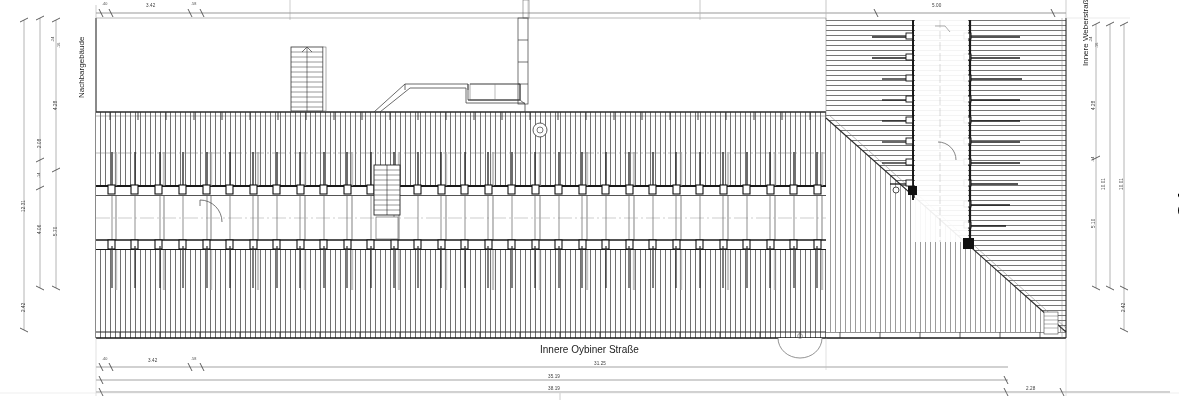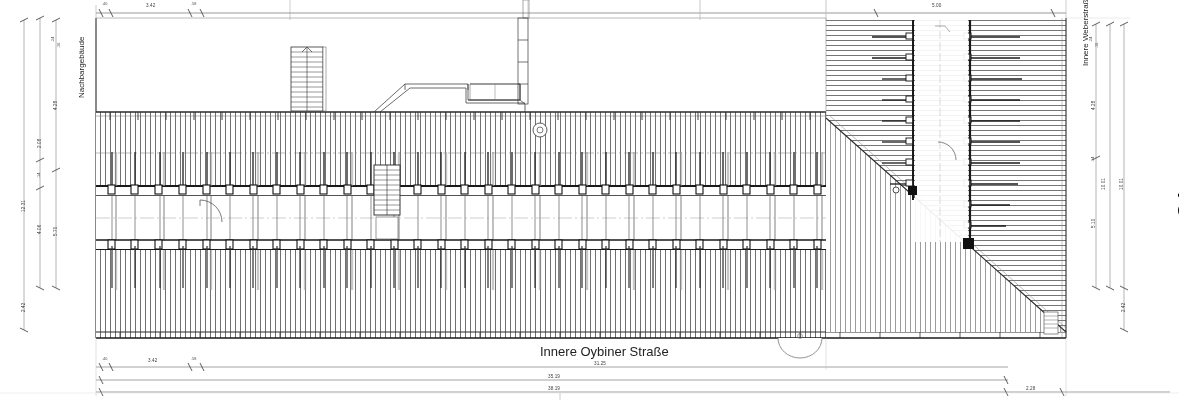--- a/index.html
+++ b/index.html
@@ -16,21 +16,21 @@
   .lbl{
     position:absolute;
     font-family:"Liberation Sans", sans-serif;
     color:#2b2b2b;
     white-space:nowrap;
     line-height:1;
     pointer-events:none;
   }
   .dim-txt{font-size:4.6px;color:#3d3d3d;letter-spacing:.1px;}
   .dim-txt-sm{font-size:3.8px;color:#4a4a4a;}
-  .street{font-size:13px;color:#222;}
+  .street{font-size:10px;color:#222;}
   .street-v{font-size:8px;color:#222;transform-origin:0 0;}
   .pageno{font-size:27px;color:#000;font-weight:400;letter-spacing:0px;}
   .rot90{transform:rotate(-90deg);transform-origin:0 0;}
 </style>
 </head>
 <body>
 
 <div id="stage">
 
   <svg class="plan" viewBox="0 0 1179 400">

